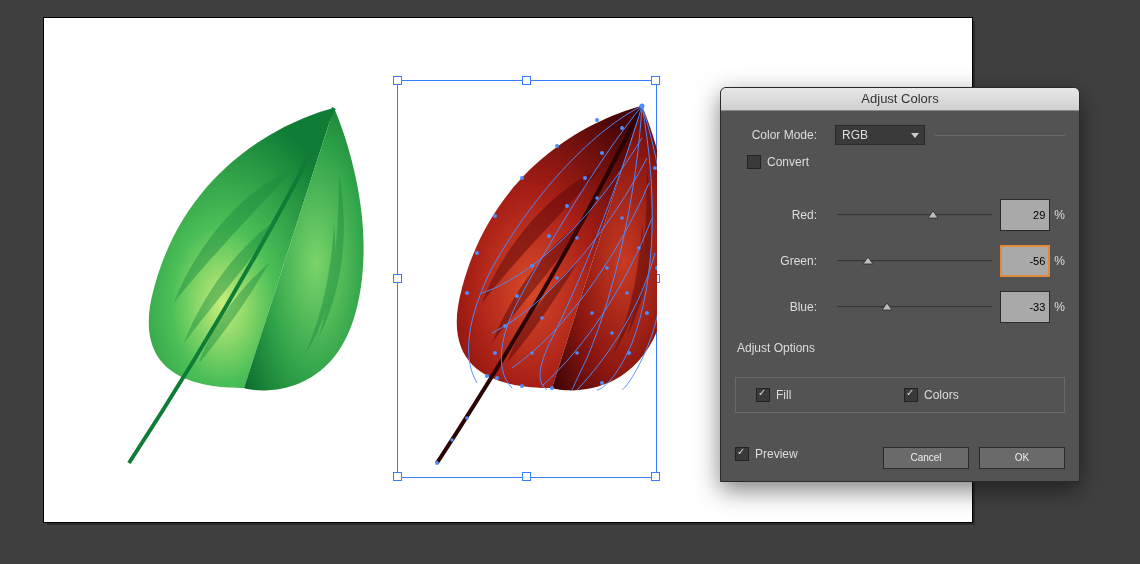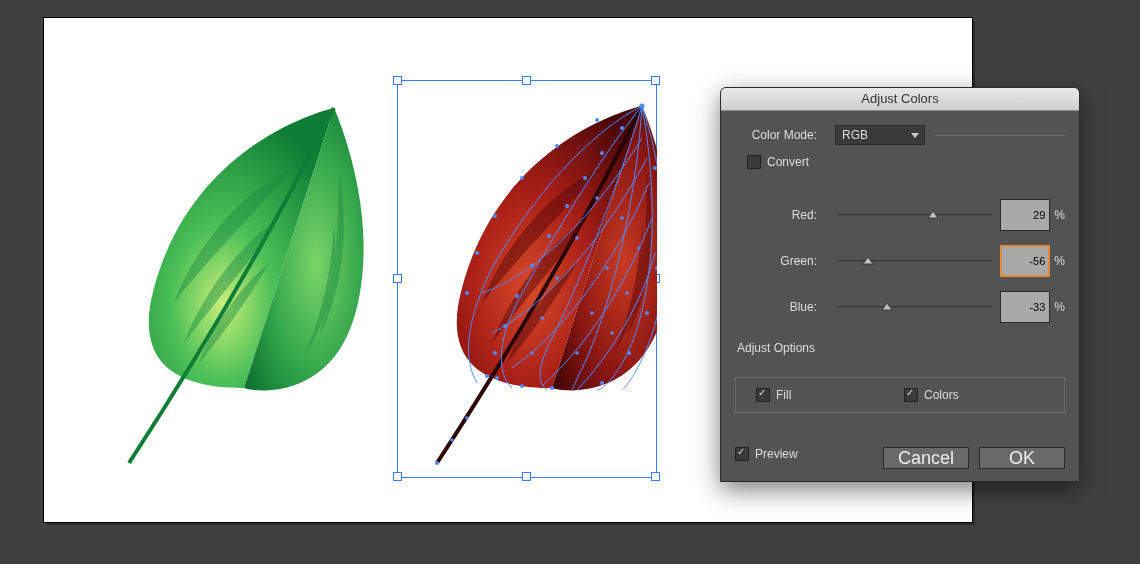--- a/index.html
+++ b/index.html
@@ -24,21 +24,21 @@
 .thumb{position:absolute;top:3px;width:10px;height:10px;margin-left:-5px}
 .thumb svg{display:block}
 .valbox{width:40px;height:18px;background:#a9a9a9;border:1px solid #2a2a2a;color:#000;text-align:right;padding:6px 4px;line-height:18px;font-size:11px}
 .valbox.focus{box-shadow:0 0 0 1px #e08a3a inset;border-color:#e08a3a}
 .pct{margin-left:4px;color:#ddd}
 .section-title{color:#ddd;margin:18px 0 22px 2px}
 .options-box{border:1px solid #696969;padding:10px 12px 10px 20px;display:flex}
 .options-box .opt{display:flex;align-items:center;width:50%}
 .dlg-footer{display:flex;align-items:flex-start;margin-top:34px}
 .dlg-footer .spacer{flex:1}
-.btn{width:84px;height:20px;background:#6a6a6a;border:1px solid #2a2a2a;color:#eee;text-align:center;line-height:20px;margin-left:10px;font-size:18px;cursor:default}
+.btn{width:84px;height:20px;background:#6a6a6a;border:1px solid #2a2a2a;color:#eee;text-align:center;line-height:20px;margin-left:10px;font-size:10px;cursor:default}
 </style>
 </head>
 <body>
 
 <div class="workspace">
   <div class="artboard">
 
     <svg class="leaf" style="left:40px;top:60px" width="310" height="400" viewBox="0 0 310 400">
       <defs>
         <radialGradient id="gL" cx="40%" cy="70%" r="70%">

